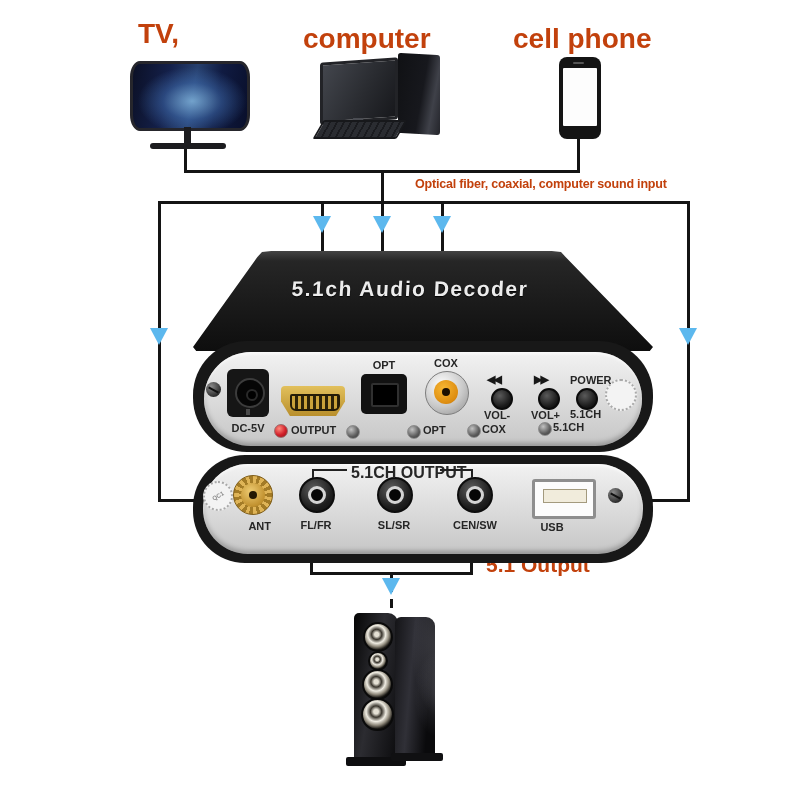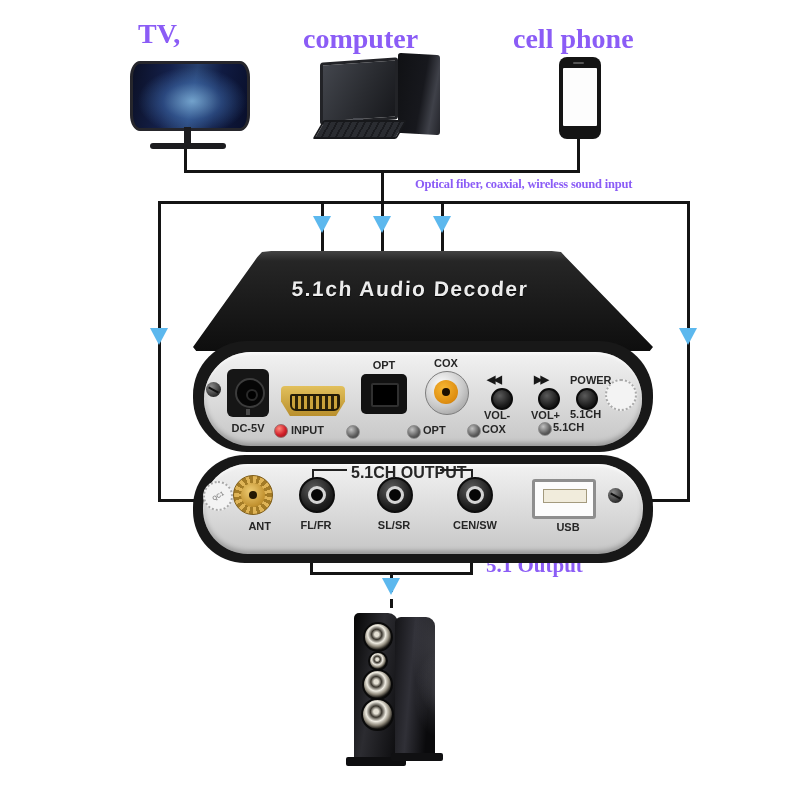--- a/index.html
+++ b/index.html
@@ -1,20 +1,20 @@
 <!DOCTYPE html>
 <html style="--arrow_blue: #5cb8ee; --wire_black: #141414; --device_black: #181818; --panel_silver: #dedede; --hdmi_gold: #c9a23a; --cox_orange: #e89e1c; --power_led_red: #d2202a; --ant_gold: #c39035;"><head>
 <meta charset="utf-8">
 <style>
   html,body{margin:0;padding:0;}
   #canvas{
     position:relative;width:800px;height:800px;background:#ffffff;overflow:hidden;
     font-family:"Liberation Sans", sans-serif;color:#111;
   }
-  .lbl{position:absolute;font-weight:700;color:#8b5cf6;white-space:nowrap;font-family:Liberation Serif, serif;}
+  .lbl{position:absolute;font-weight:700;color:#c2410c;white-space:nowrap;}
 
   
   .wire{position:absolute;background:var(--wire_black,#141414);z-index:1;}
   
   .arrow-down{position:absolute;width:0;height:0;z-index:3;
     border-left:9px solid transparent;border-right:9px solid transparent;
     border-top:17px solid var(--arrow_blue,#5cb8ee);}
 
   
   .tv{position:absolute;left:128px;top:55px;width:122px;height:95px;z-index:2;}
@@ -162,39 +162,39 @@
   <div class="wire" style="left:321px;top:201px;width:3px;height:53px;"></div>
   <div class="wire" style="left:381px;top:201px;width:3px;height:53px;"></div>
   <div class="wire" style="left:441px;top:201px;width:3px;height:53px;"></div>
 
   <div class="arrow-down" style="left:313px;top:216px;"></div>
   <div class="arrow-down" style="left:373px;top:216px;"></div>
   <div class="arrow-down" style="left:433px;top:216px;"></div>
   <div class="arrow-down" style="left:150px;top:328px;"></div>
   <div class="arrow-down" style="left:679px;top:328px;"></div>
 
-  <div class="lbl" style="left:415px;top:177px;font-size:12.5px;letter-spacing:-0.2px;">Optical fiber, coaxial, wireless sound input</div>
+  <div class="lbl" style="left:415px;top:177px;font-size:12.5px;letter-spacing:-0.2px;">Optical fiber, coaxial, computer sound input</div>
 
   <div class="dev-top"></div>
   <div class="dev-title">5.1ch Audio Decoder</div>
   <div class="dev-body" style="left:193px;top:341px;width:460px;height:111px;"></div>
   <div class="dev-face" style="left:204px;top:352px;width:438px;height:94px;"></div>
 
   <div class="screw" style="left:206px;top:382px;"></div>
 
   <div class="dc-jack">
     <div class="dc-ring">
         <div class="dc-hole"></div>
       </div>
     <div class="dc-pin"></div>
   </div>
   <div class="panel-lbl" style="left:227px;top:422px;width:42px;text-align:center;">DC-5V</div>
 
   <div class="led led-red" style="left:274px;top:424px;"></div>
-  <div class="panel-lbl" style="left:291px;top:424px;">INPUT</div>
+  <div class="panel-lbl" style="left:291px;top:424px;">OUTPUT</div>
 
   <div class="hdmi">
       <div class="hdmi-slot"></div>
     </div>
 
   <div class="panel-lbl" style="left:360px;top:359px;width:48px;text-align:center;">OPT</div>
   <div class="opt">
       <div class="opt-inner"></div>
     </div>
 
@@ -258,21 +258,21 @@
     </div>
   <div class="panel-lbl" style="left:375px;top:519px;width:38px;text-align:center;">SL/SR</div>
   <div class="jack" style="left:457px;top:477px;">
       <div class="jack-ring"></div>
     </div>
   <div class="panel-lbl" style="left:449px;top:519px;width:52px;text-align:center;">CEN/SW</div>
 
   <div class="usb">
       <div class="usb-tongue"></div>
     </div>
-  <div class="panel-lbl" style="left:536px;top:521px;width:64px;text-align:center;">USB</div>
+  <div class="panel-lbl" style="left:520px;top:521px;width:64px;text-align:center;">USB</div>
 
   <div class="screw" style="left:608px;top:488px;"></div>
 
   <div class="wire" style="left:310px;top:550px;width:3px;height:25px;"></div>
   <div class="wire" style="left:470px;top:550px;width:3px;height:25px;"></div>
   <div class="wire" style="left:310px;top:572px;width:163px;height:3px;"></div>
   <div class="wire" style="left:390px;top:572px;width:3px;height:20px;"></div>
   <div class="wire" style="left:390px;top:599px;width:3px;height:9px;"></div>
   <div class="arrow-down" style="left:382px;top:578px;"></div>
 

